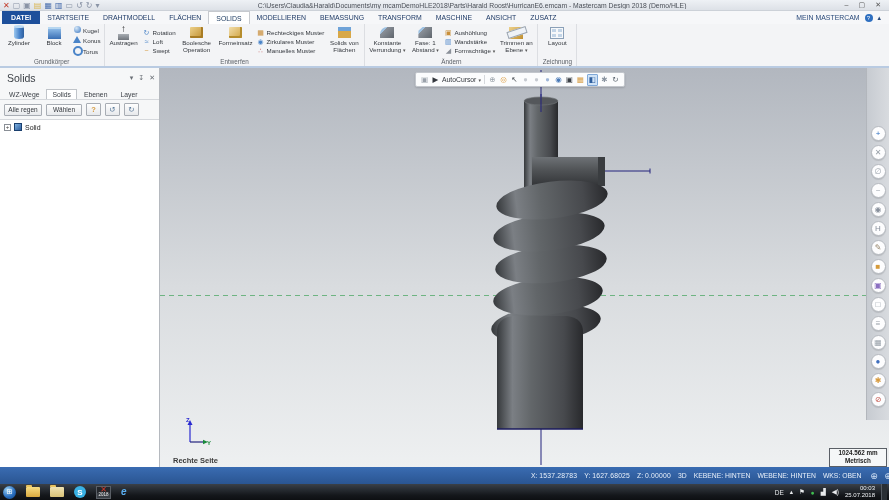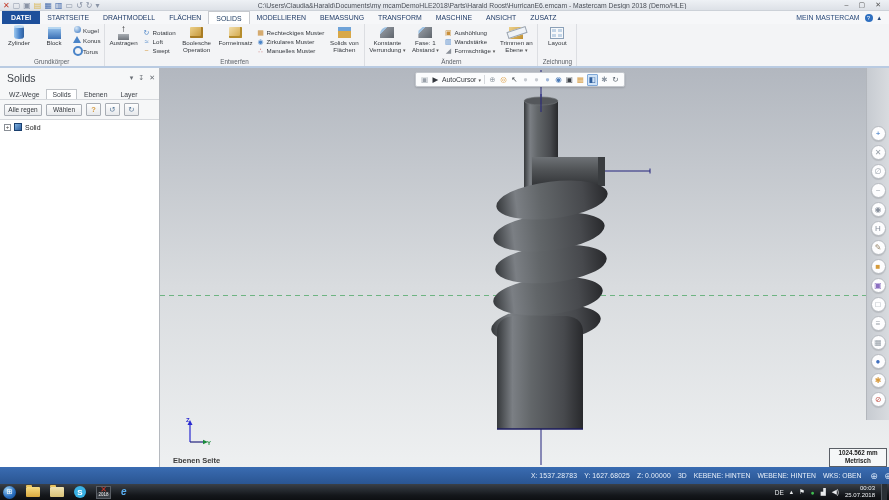--- a/index.html
+++ b/index.html
@@ -457,21 +457,21 @@
 
     <svg id="gnomon" width="34" height="34" viewBox="0 0 34 34">
       <line x1="12" y1="26" x2="12" y2="8" stroke="#2a2ad0" stroke-width="1.2"></line>
       <polygon points="12,4 9.5,9 14.5,9" fill="#2a2ad0"></polygon>
       <line x1="12" y1="26" x2="26" y2="26" stroke="#23237d" stroke-width="1.2"></line>
       <polygon points="30,26 25,23.7 25,28.3" fill="#1a8a3a"></polygon>
       <text x="8" y="6" font-size="6" fill="#2a2ad0" font-weight="bold">Z</text>
       <text x="29" y="29" font-size="6" fill="#1a8a3a" font-weight="bold">Y</text>
     </svg>
 
-    <div id="viewlabel">Ebenen Seite</div>
+    <div id="viewlabel">Rechte Seite</div>
 
     <div id="scalebox">
       <div>1024.562 mm</div>
       <div>Metrisch</div>
     </div>
 
     <div id="rstrip">
 
     <span class="rsbtn" style="color: rgb(46, 111, 192);">+</span>
         <span class="rsbtn" style="color: rgb(152, 160, 168);">✕</span>

